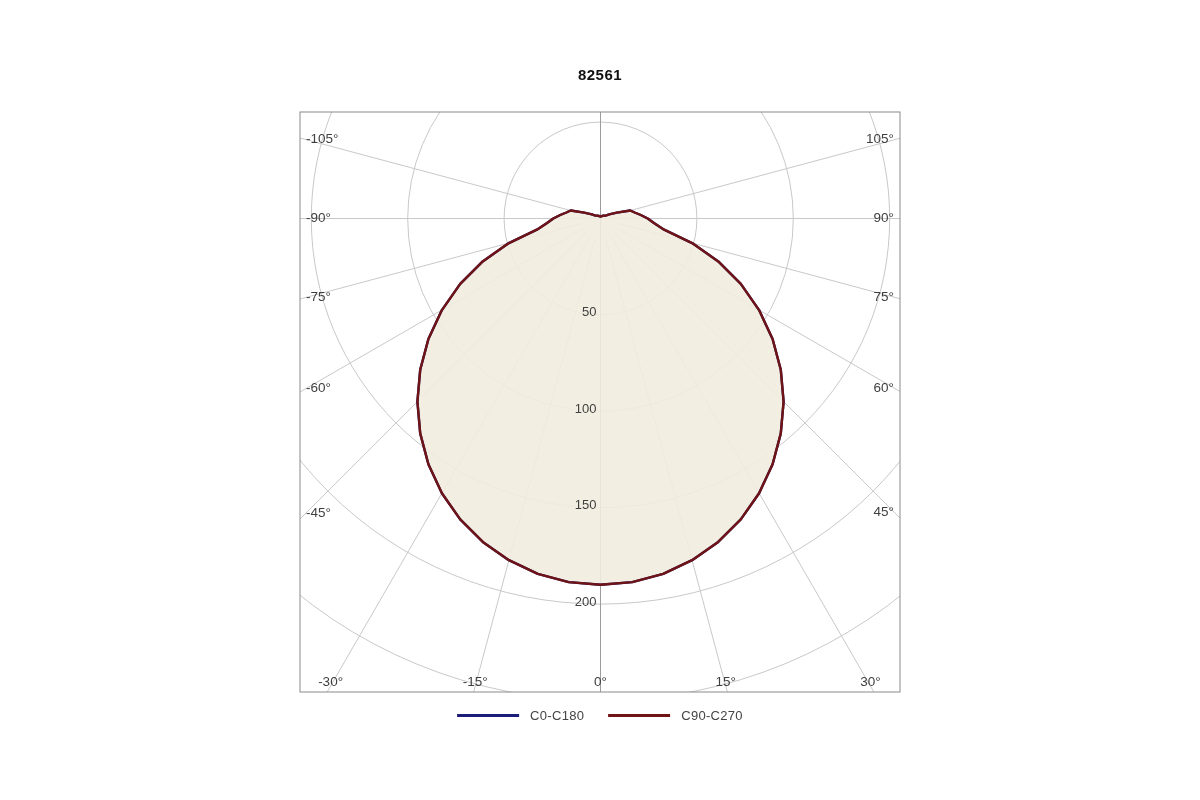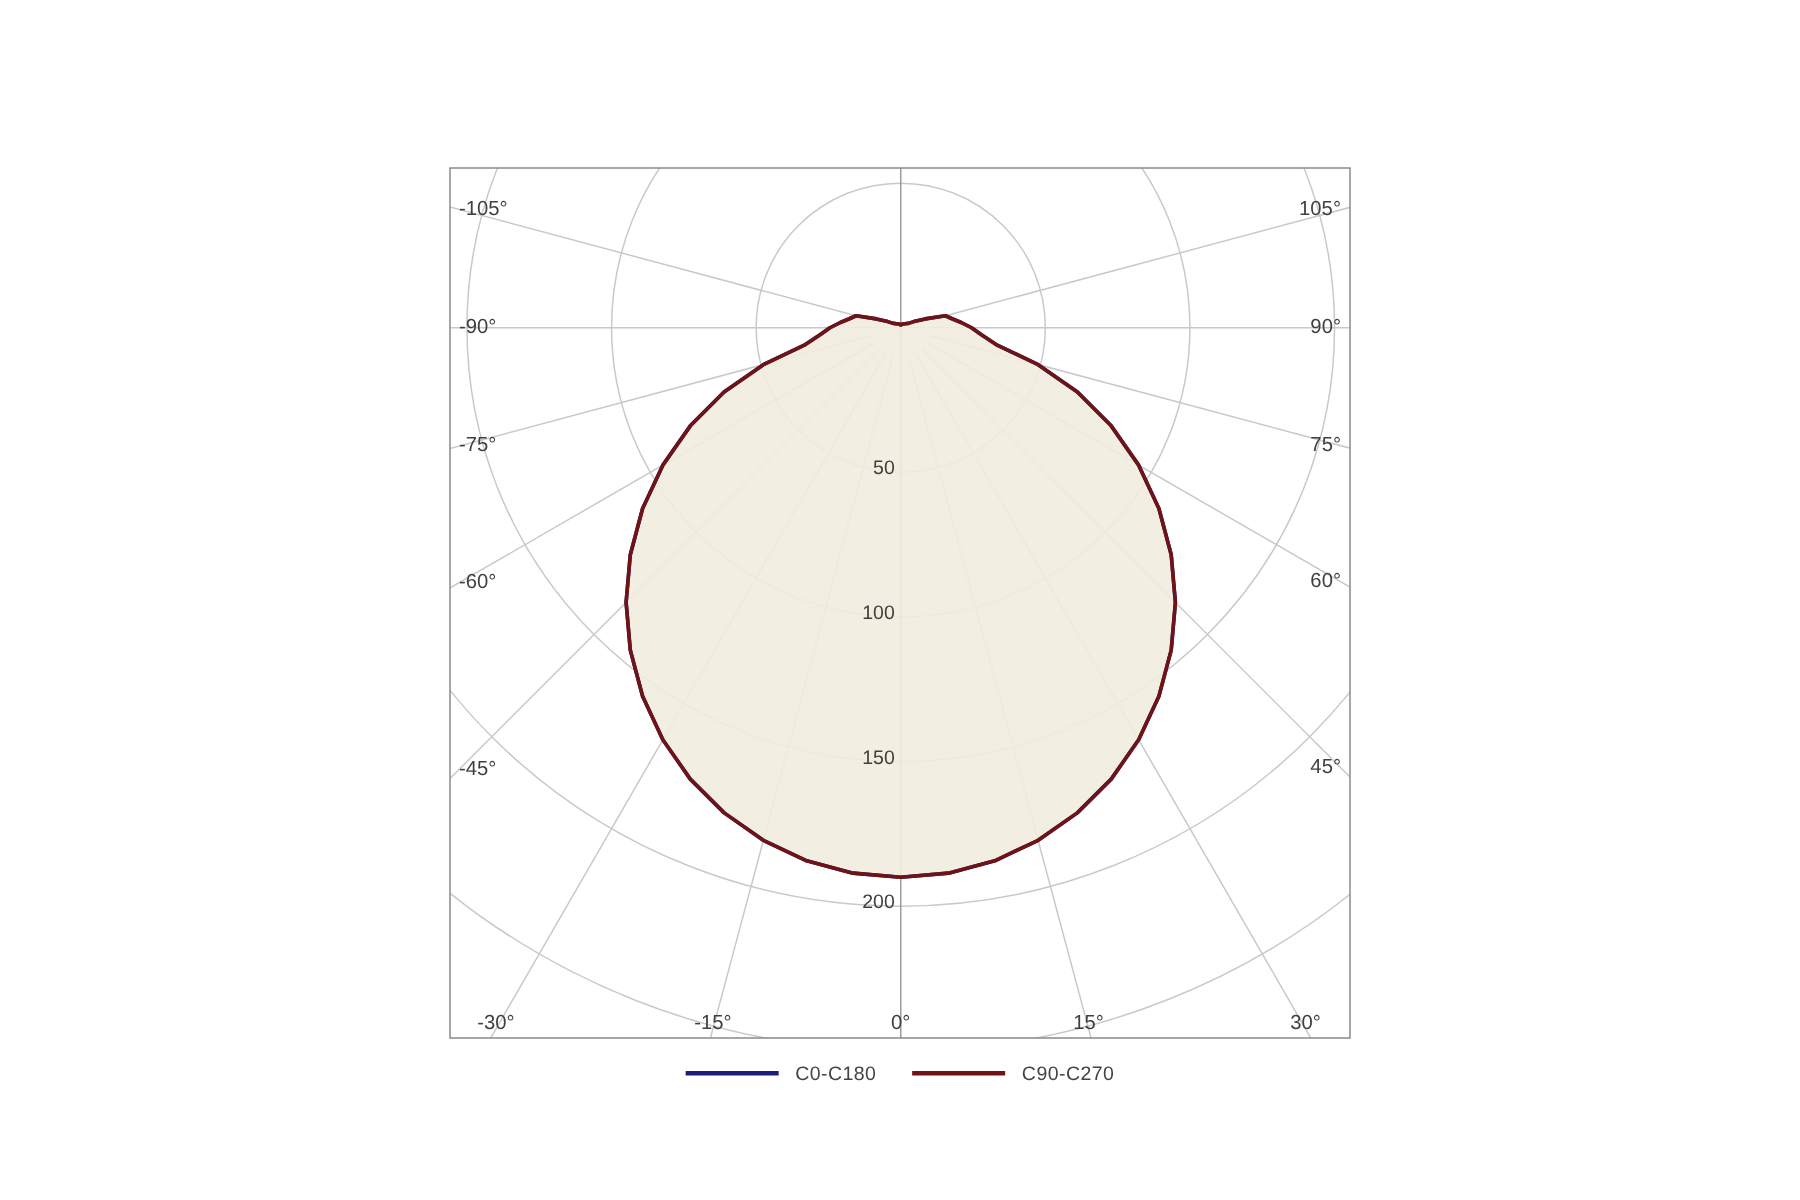--- a/index.html
+++ b/index.html
@@ -22,20 +22,21 @@
   }
   .legend-item{display:flex;align-items:center;}
   .legend-line{display:inline-block;width:62px;height:3px;margin-right:11px;}
   .legend-label{font-size:13px;color:#444;letter-spacing:.3px;}
 </style>
 </head>
 <body>
 
 <div class="stage">
 
+  <div class="chart-title">82561</div>
 
 
   <svg id="plot" width="1200" height="800">
       <defs>
         <clipPath id="boxclip">
           <rect x="300" y="112" width="600" height="580"></rect>
         </clipPath>
       </defs>
       <g clip-path="url(#boxclip)">
         <circle cx="600.5" cy="218.5" r="96.39999999999999" fill="none" stroke="#c9c9c9" stroke-width="1"></circle>

